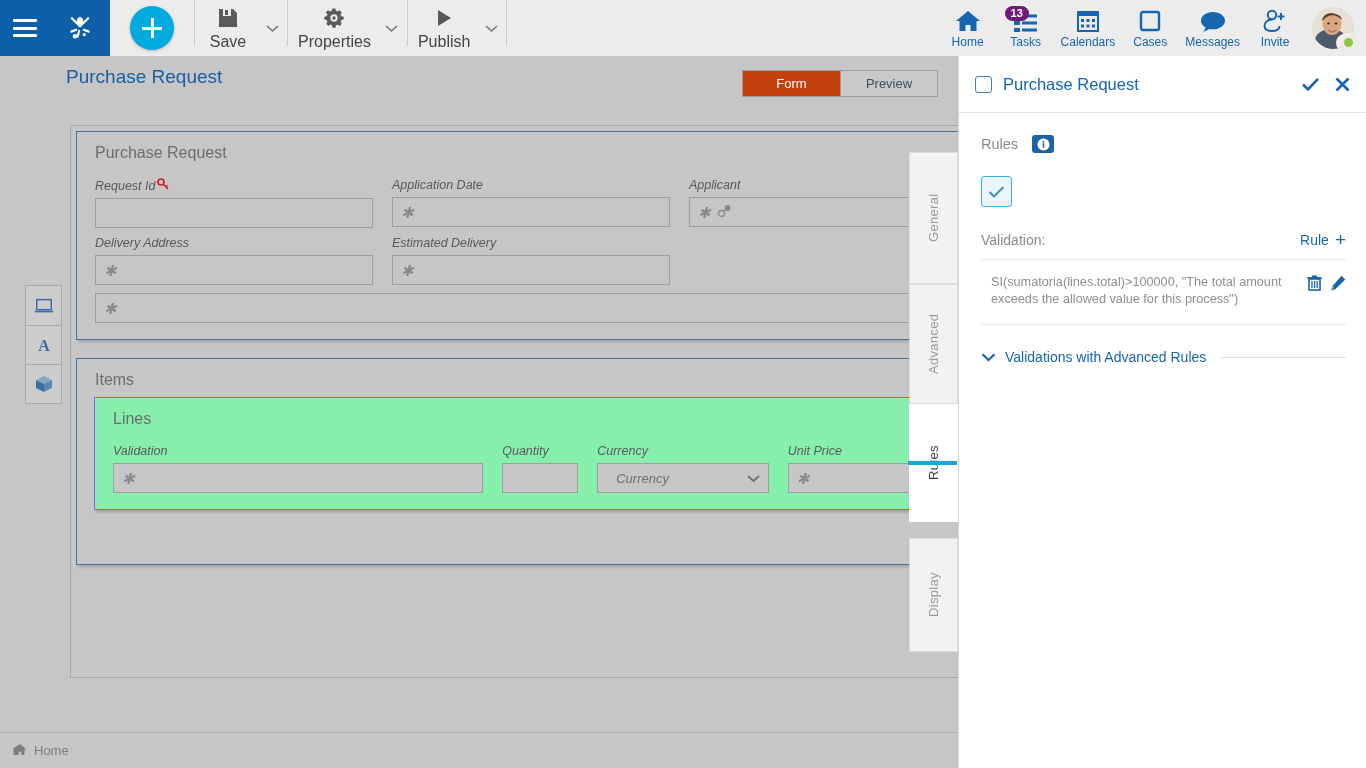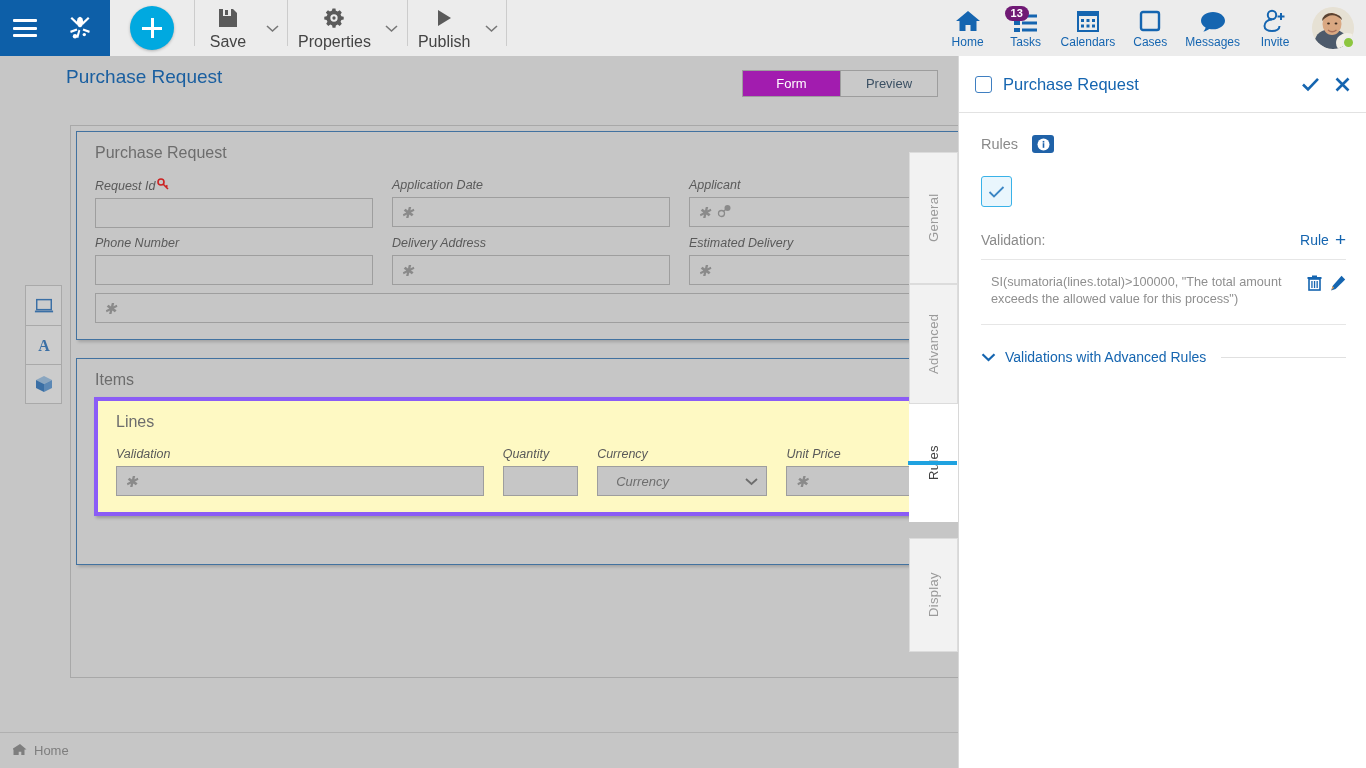--- a/index.html
+++ b/index.html
@@ -97,21 +97,21 @@
 
   .seg {
     position: absolute; right: 20px; top: 14px;
     display: flex; height: 27px; border: 1px solid #9d9d9d;
   }
   .seg .s {
     display: flex; align-items: center; justify-content: center;
     min-width: 97px; font-size: 13px; color: #3b5063; cursor: pointer;
     background: #c9c9c9;
   }
-  .seg .s.active { background: #a21caf; color: #fff; }
+  .seg .s.active { background: #c2410c; color: #fff; }
   .seg .s + .s { border-left: 1px solid #9d9d9d; }
 
   
   .mini-tools {
     position: absolute; left: 25px; top: 229px; width: 37px;
     border: 1px solid #a9a9a9; background: #cccccc;
   }
   .mini-tools .mt {
     height: 39px; display: flex; align-items: center; justify-content: center; cursor: pointer;
   }
@@ -142,21 +142,21 @@
     display: flex; align-items: center; padding: 0 8px; gap: 5px;
     font-size: 13px; color: #7b7b7b; cursor: text;
   }
   .ast { color: #8a8a8a; font-size: 15px; line-height: 1; }
   .fbox.select { justify-content: space-between; padding-left: 18px; }
   .fbox.select .sv { color: #6e6e6e; font-size: 13px; }
 
   .items-panel { margin-top: 18px; height: 207px; position: relative; }
   .lines-panel {
     position: absolute; left: 17px; top: 38px; width: 966px;
-    border: 4px solid #8b5cf6; background: #fef9c3;
+    border: 1px solid #8b5cf6; background: #86efac;
     box-shadow: 2px 2px 3px rgba(0,0,0,.22);
   }
 
   
   .vrail { position: absolute; left: 909px; top: 96px; width: 49px; }
   .vtab {
     width: 49px; background: #f2f2f2; border: 1px solid #dcdcdc;
     display: flex; align-items: center; justify-content: center;
     cursor: pointer; color: #9a9a9a; font-size: 13px;
     writing-mode: vertical-rl; transform: rotate(180deg);
@@ -493,24 +493,20 @@
                         <circle cx="5.5" cy="9.5" r="3" fill="none" stroke="#8a8a8a" stroke-width="1.3"></circle>
                         <path d="M7.5 7.2 L9.6 5.4" stroke="#8a8a8a" stroke-width="1.3"></path>
                       </svg>
                   </span>
                 </div>
               </div>
             </div>
 
             <div class="frow">
               <div class="fld">
-                <div class="flabel">Phone Number</div>
-                <div class="fbox"></div>
-              </div>
-              <div class="fld">
                 <div class="flabel">Delivery Address</div>
                 <div class="fbox">
                   <span class="ast">✱</span>
                 </div>
               </div>
               <div class="fld">
                 <div class="flabel">Estimated Delivery</div>
                 <div class="fbox">
                   <span class="ast">✱</span>
                 </div>

